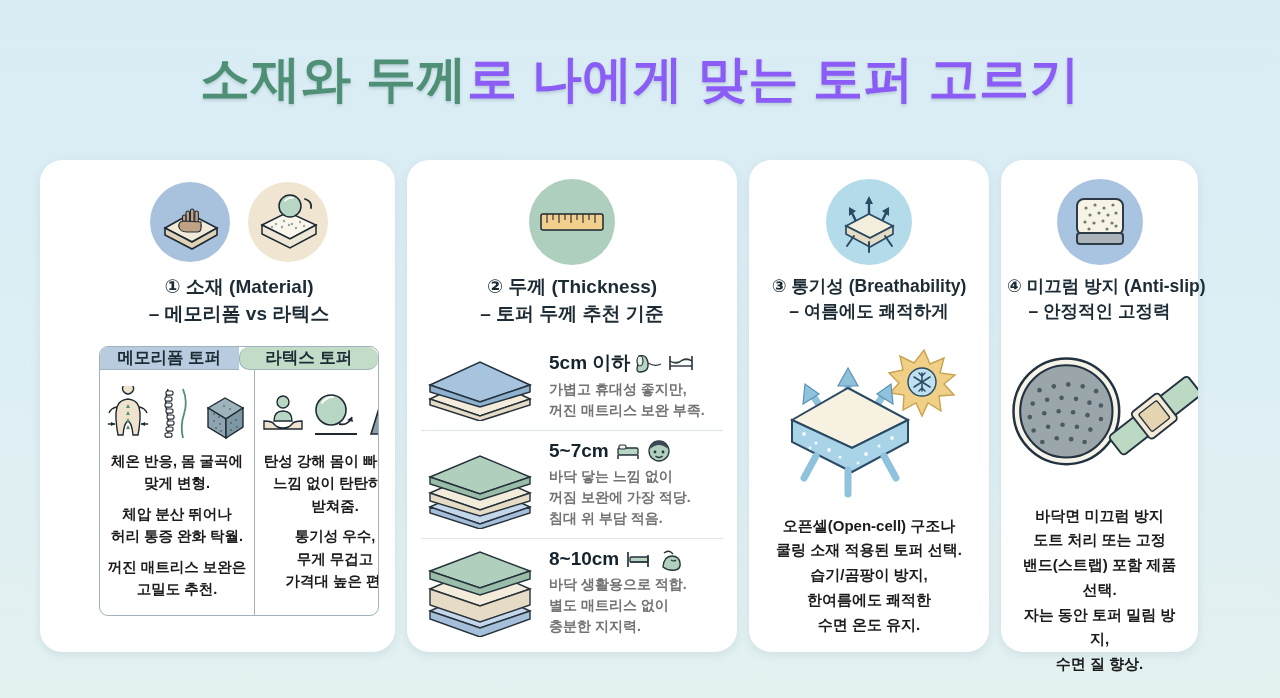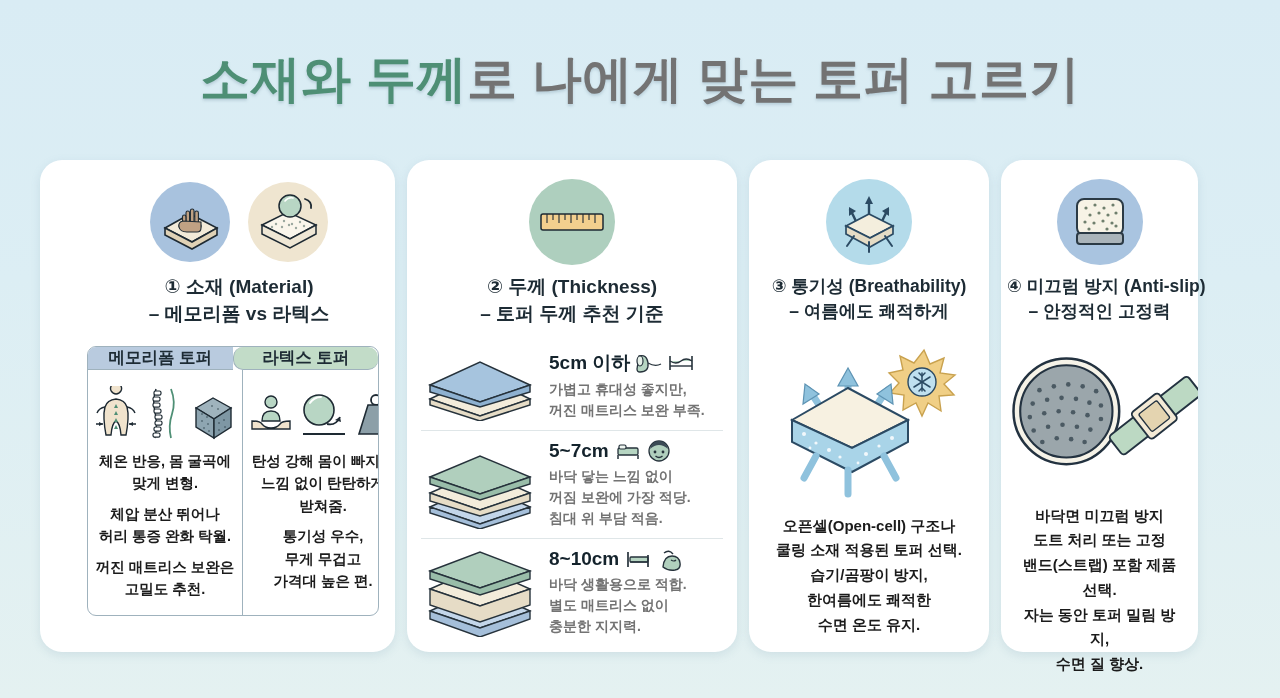--- a/index.html
+++ b/index.html
@@ -27,21 +27,21 @@
     left: 0;
     width: 1280px;
     text-align: center;
     font-size: 50px;
     font-weight: bold;
     letter-spacing: 0.5px;
     white-space: nowrap;
     text-shadow: 0 2px 3px rgba(120,150,165,0.35);
   }
   .title .green { color: #4e8f75; }
-  .title .navy  { color: #737373; }
+  .title .navy  { color: #8b5cf6; }
 
   
   .cards {
     position: absolute;
     top: 160px;
     left: 40px;
     width: 1200px;
     height: 492px;
     display: flex;
     gap: 12px;
@@ -86,21 +86,21 @@
     font-weight: bold;
     color: #1d2b34;
     line-height: 1.42;
     padding: 6px 6px 0 6px;
     white-space: nowrap;
   }
   .card-3 .card-head, .card-4 .card-head { font-size: 17.5px; }
 
   
   .mat-table {
-    margin: 18px 16px 0 4px;
+    margin: 18px 16px 0 16px;
     border: 1.4px solid #9fb2bd;
     border-radius: 9px;
     overflow: hidden;
     height: 268px;
     display: flex;
     flex-direction: column;
   }
   .mat-thead { display: flex; height: 38px; }
   .mat-th {
     flex: 1;

